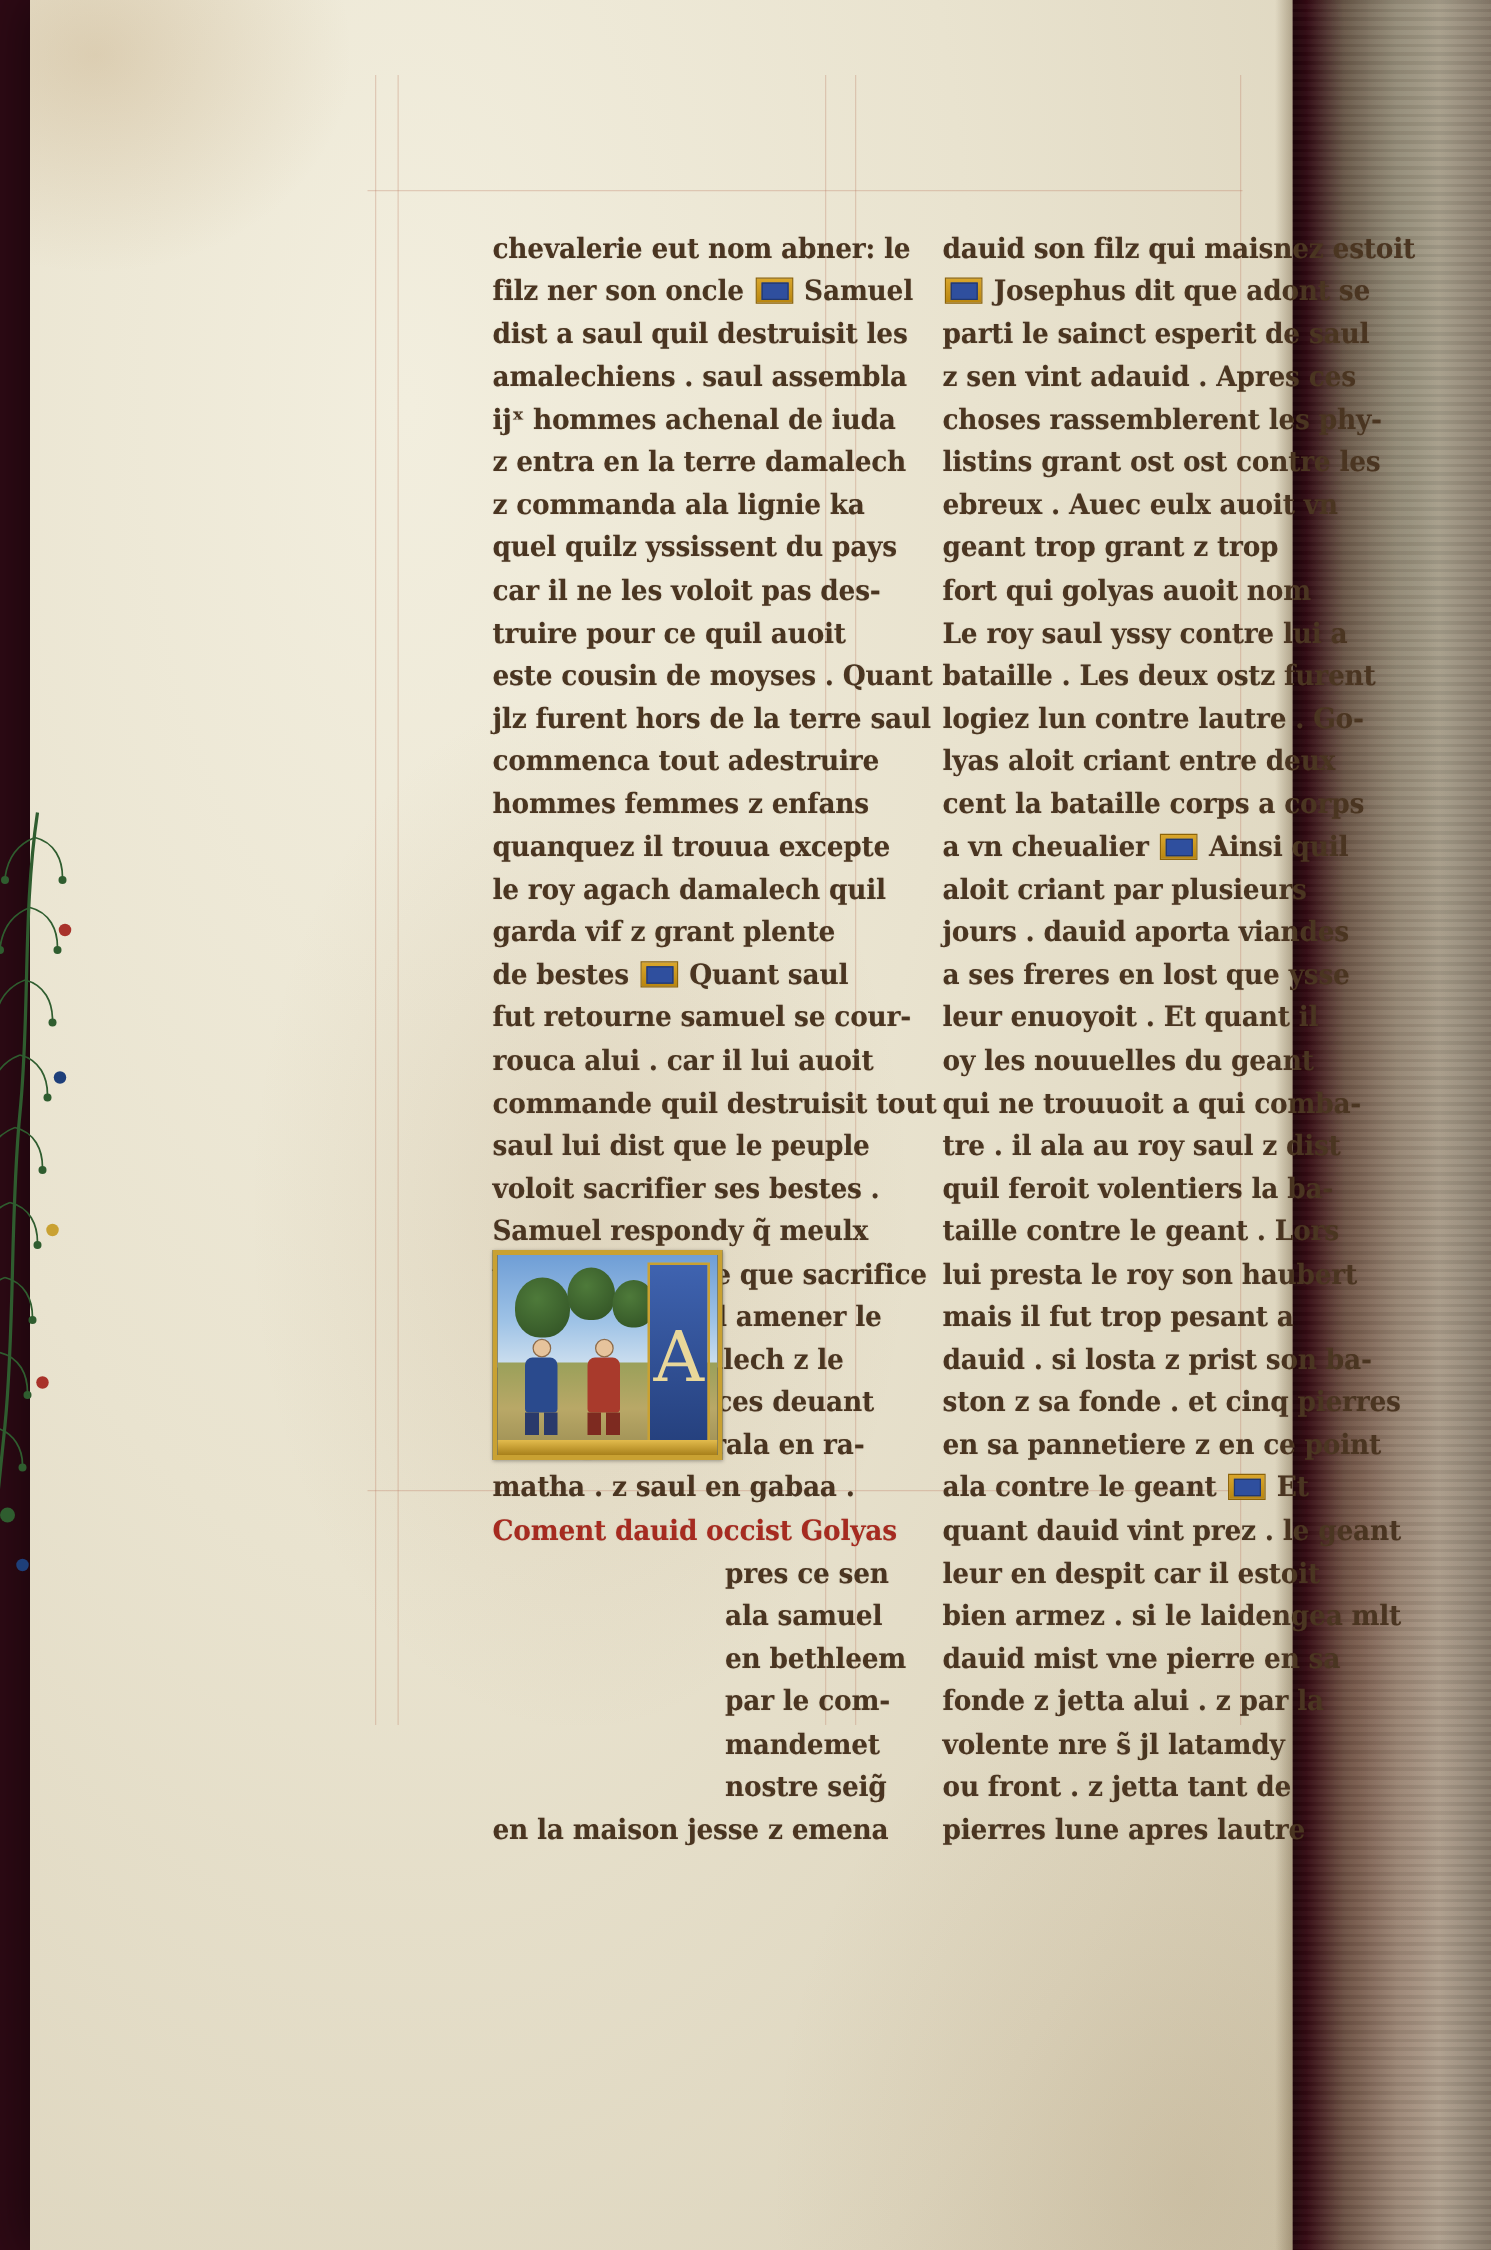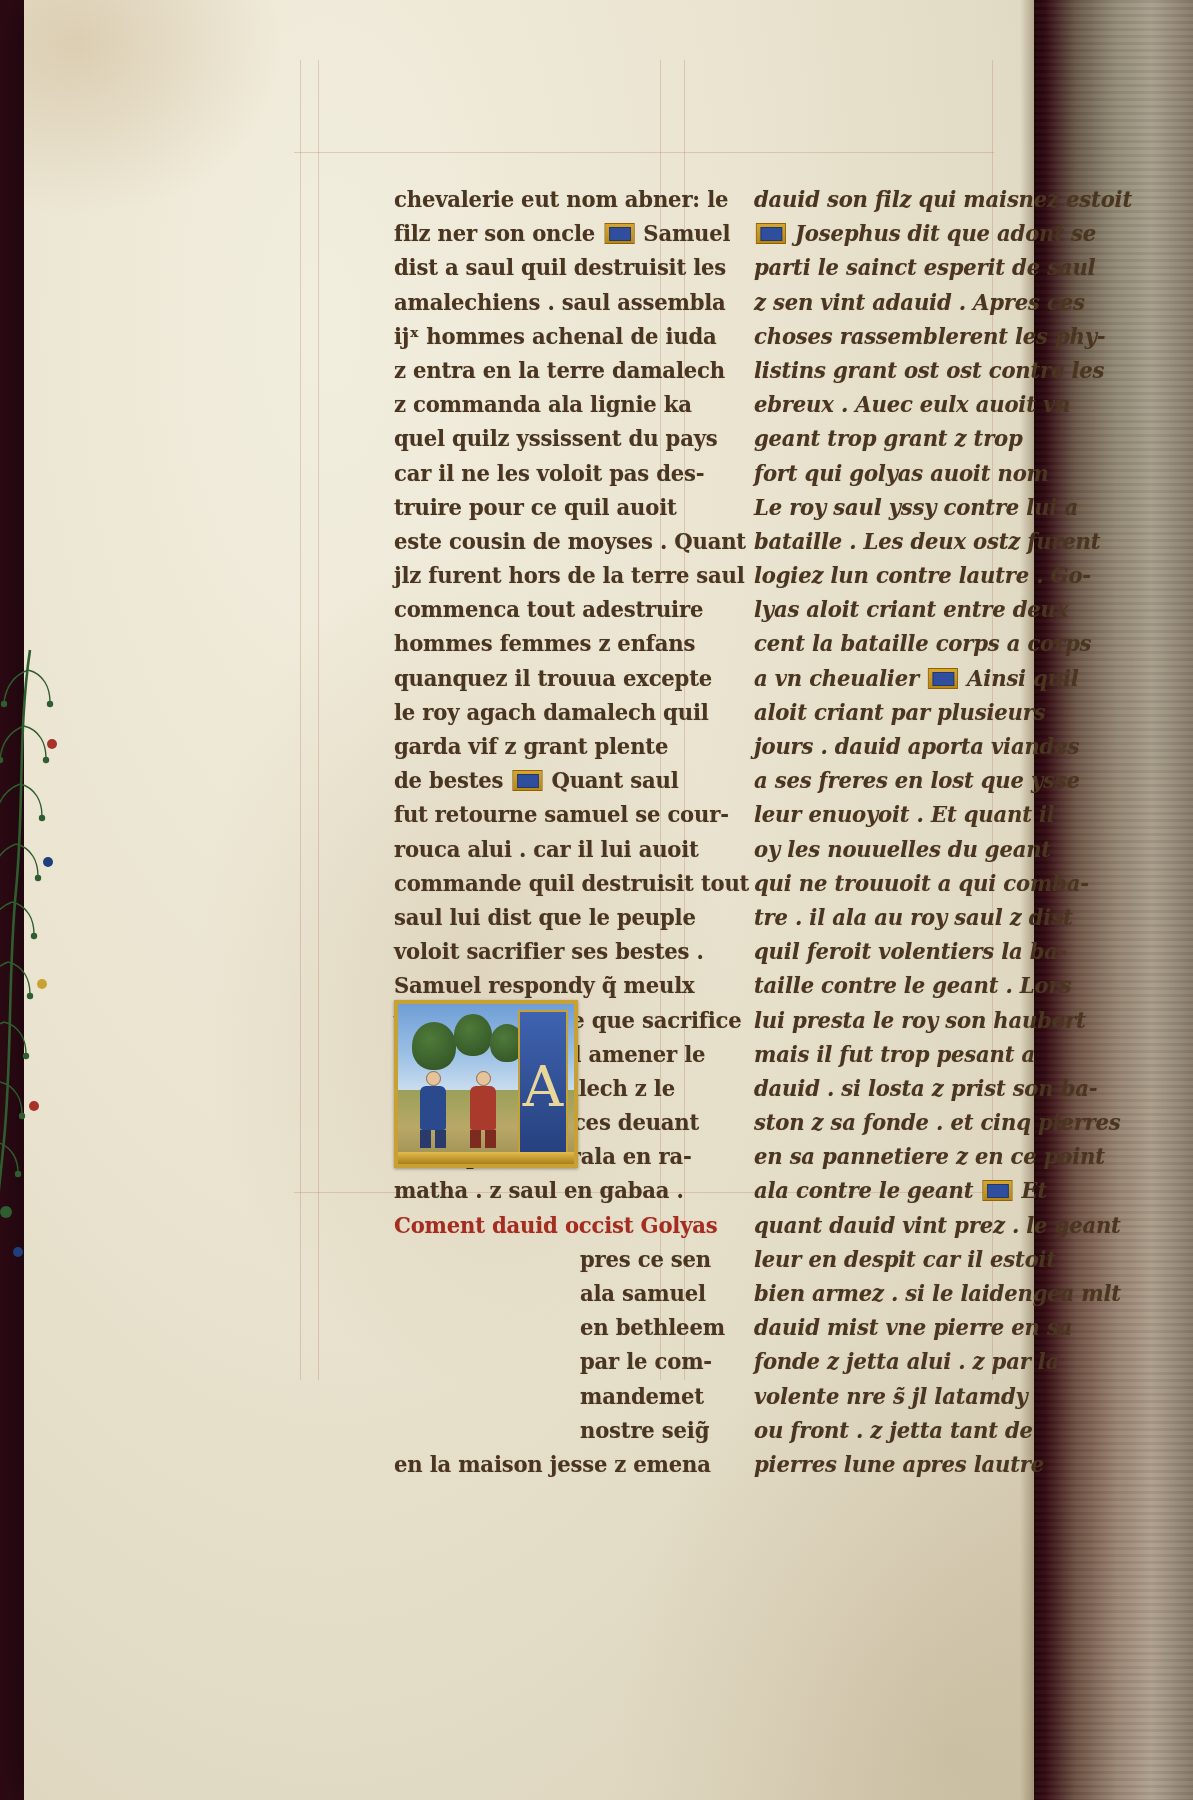--- a/index.html
+++ b/index.html
@@ -102,21 +102,21 @@
     width: 660px;
     height: 1010px;
     margin-left: 36px;
   }
   .col {
     position: absolute;
     top: 0;
     width: 300px;
   }
   .col-left { left: 0; }
-  .col-right { left: 360px; font-style: italic; }
+  .col-right { left: 360px; }
 
   .line {
     height: 34.2px;
     line-height: 34.2px;
     font-size: 22.5px;
     color: #4a3521;
     white-space: nowrap;
     letter-spacing: -0.2px;
     font-family: "DejaVu Serif", serif;
     font-weight: 600;

